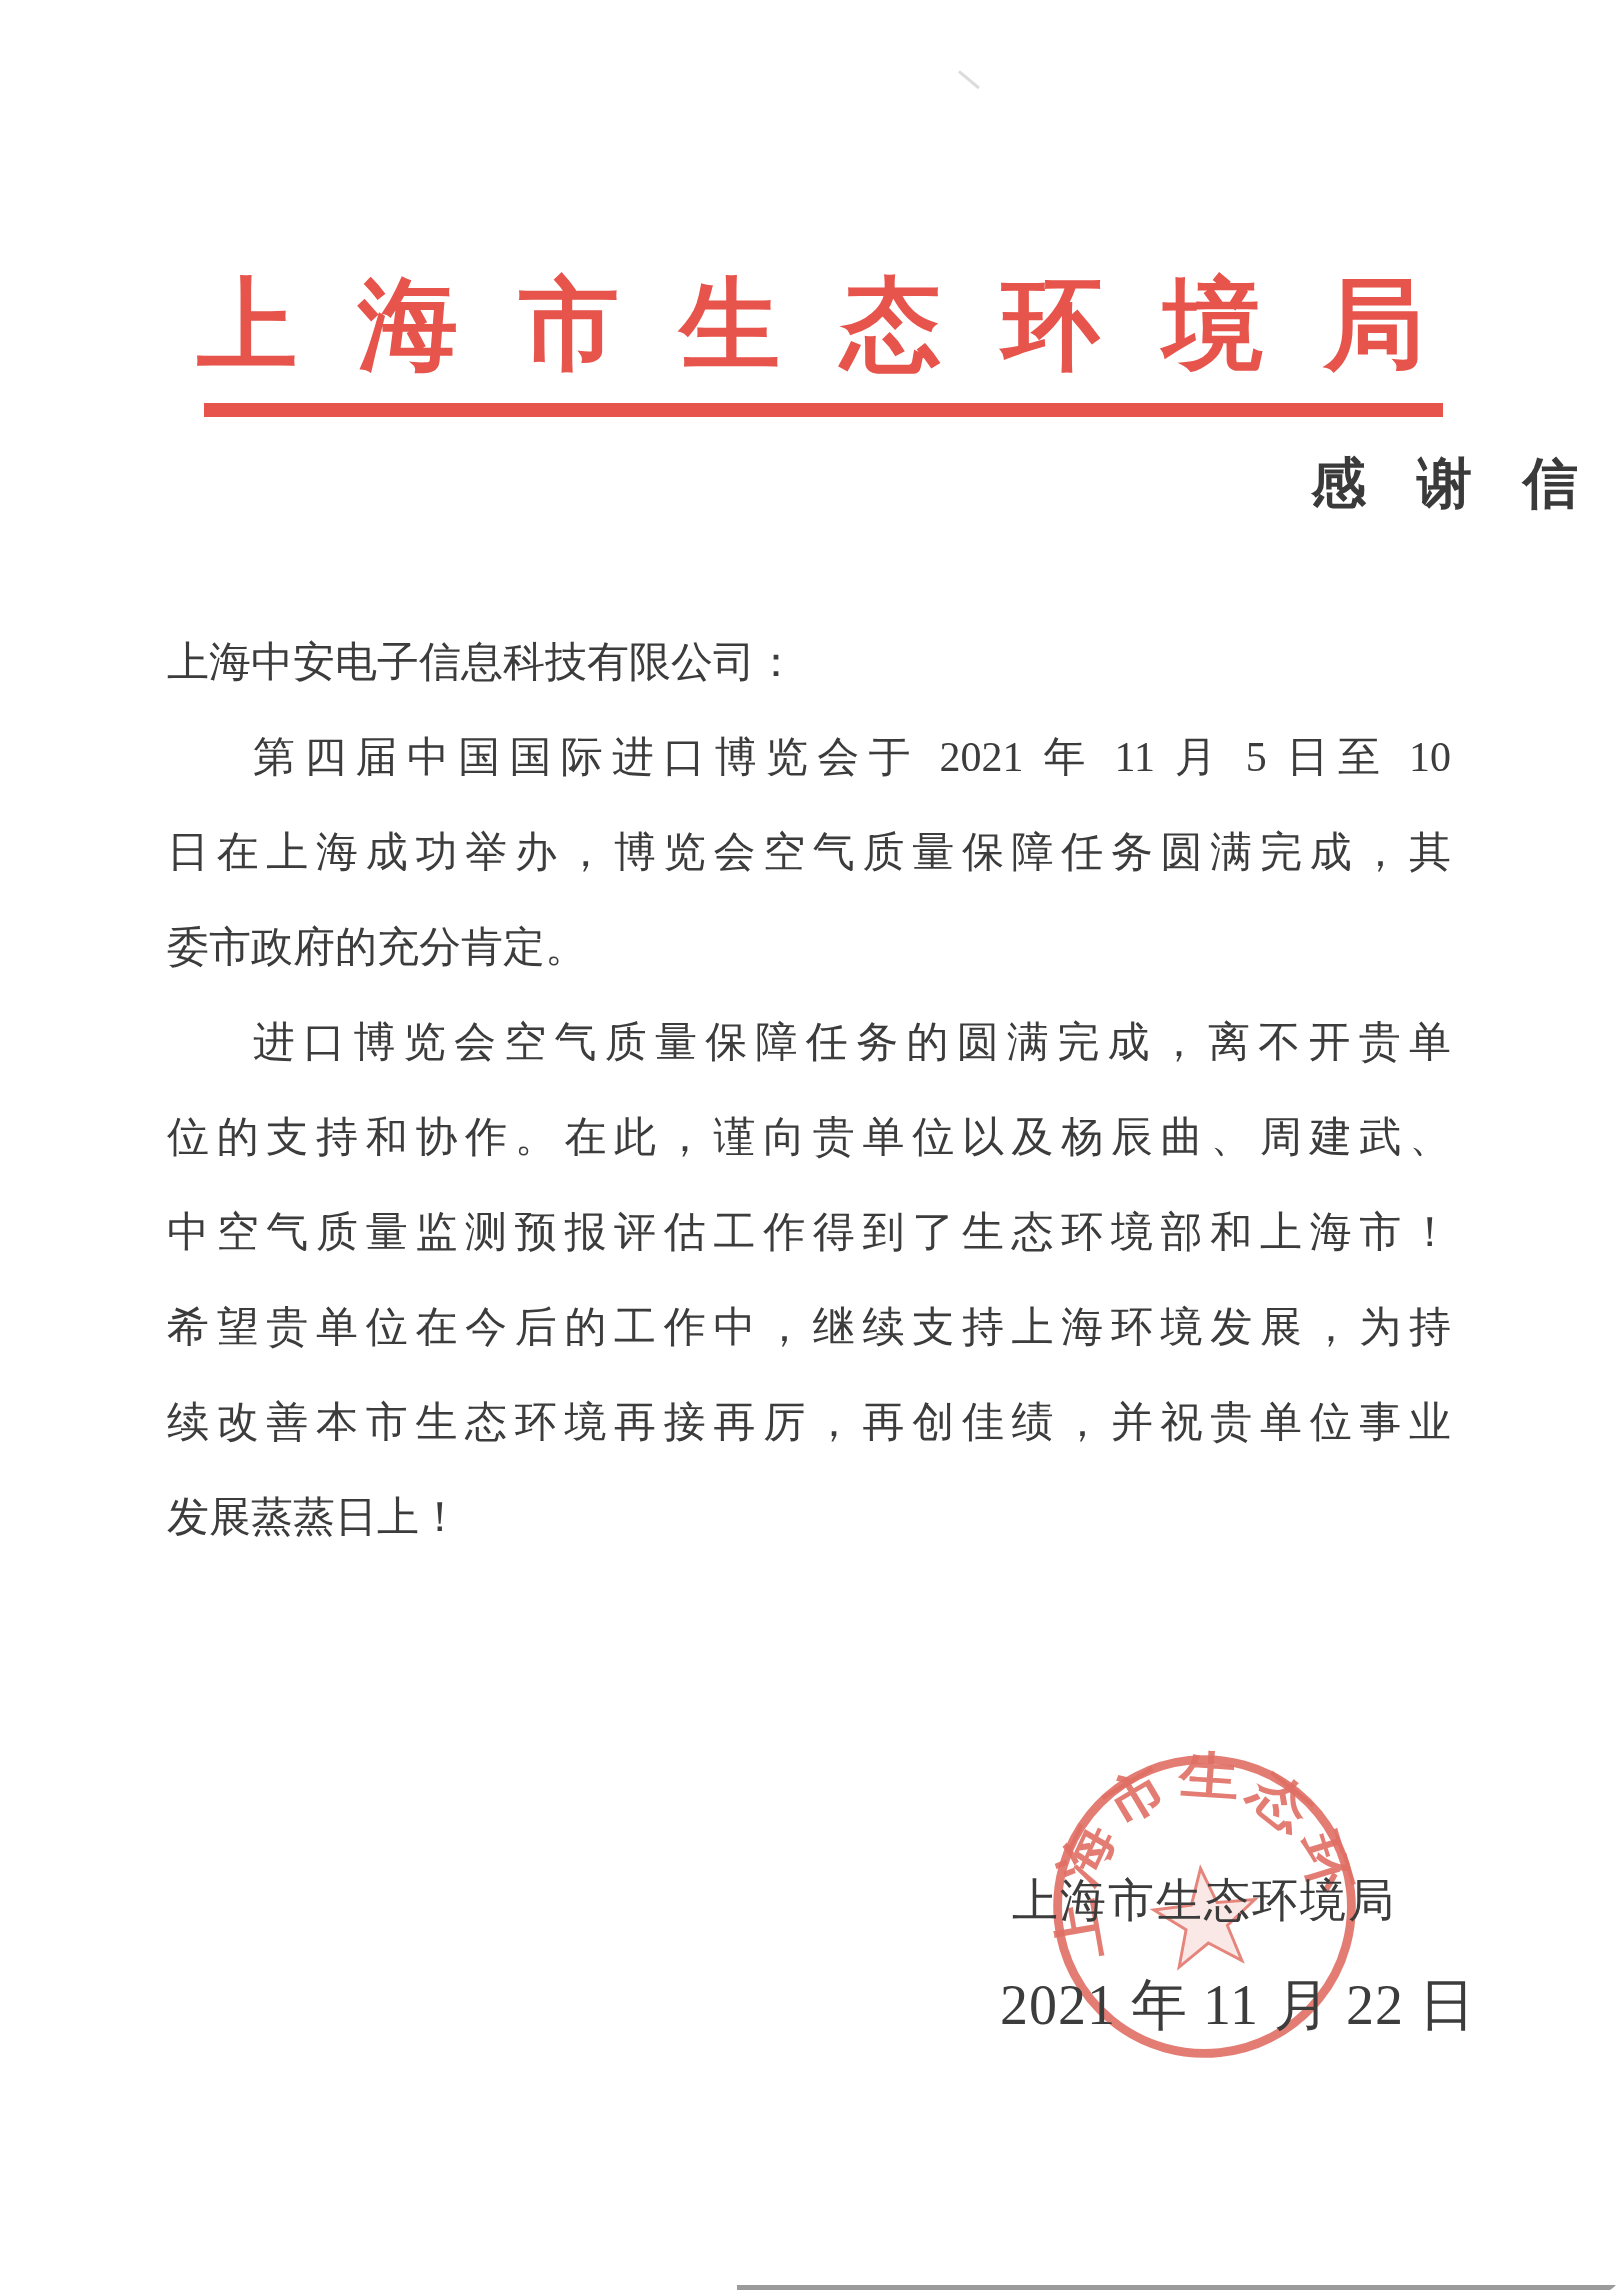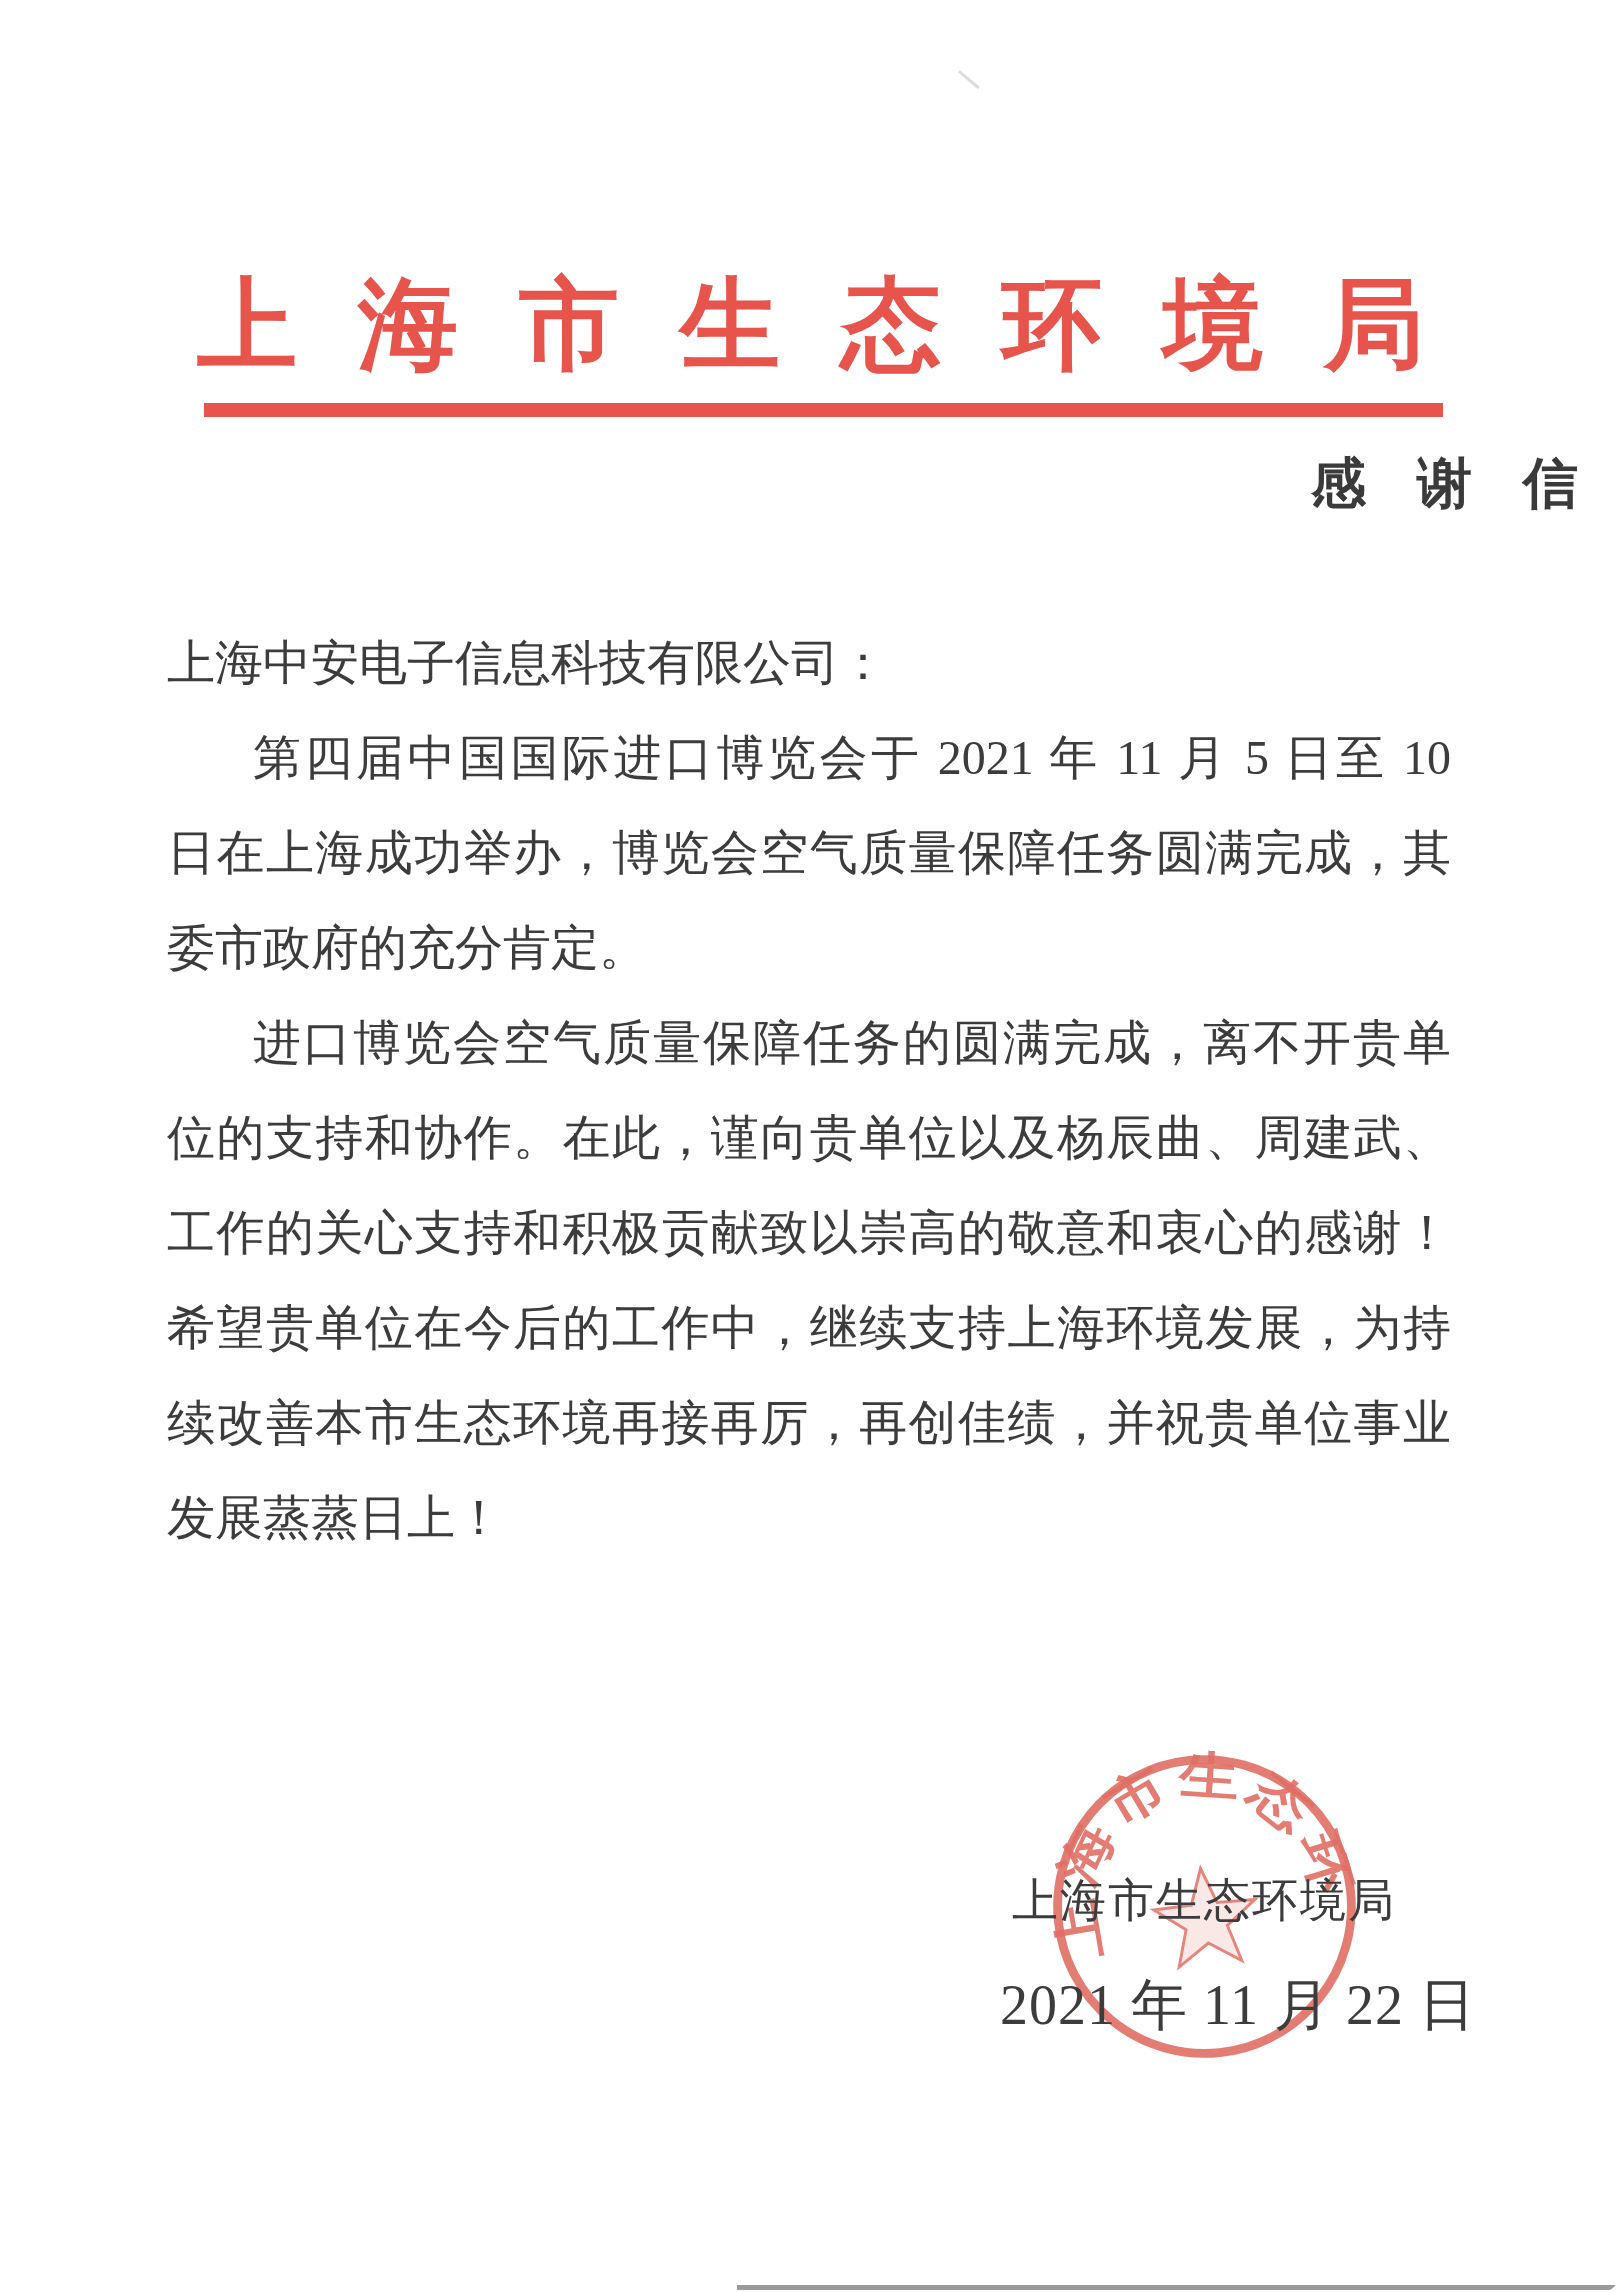--- a/index.html
+++ b/index.html
@@ -31,21 +31,21 @@
     position:absolute;top:447px;left:8px;width:100%;
     text-align:right;
     font-size:55px;font-weight:bold;
     letter-spacing:51px;text-indent:51px;
     color:#3a3a3a;
     white-space:nowrap;
   }
   
   .body-block{
     position:absolute;top:615px;left:167px;width:1284px;
-    font-size:48px;color:#3c3c3c;font-family:Liberation Serif, serif;
+    font-size:42px;color:#3c3c3c;font-family:Liberation Serif, serif;
   }
   .bl{
     height:95px;line-height:95px;
     white-space:nowrap;
   }
   .bl.just{
     white-space:normal;
     text-align:justify;
     text-align-last:justify;
   }
@@ -93,21 +93,21 @@
 
   <div class="doc-title">感谢信</div>
 
   <div class="body-block">
     <div class="bl">上海中安电子信息科技有限公司：</div>
     <div class="bl just indent">第四届中国国际进口博览会于 2021 年 11 月 5 日至 10</div>
     <div class="bl just">日在上海成功举办，博览会空气质量保障任务圆满完成，其</div>
     <div class="bl">委市政府的充分肯定。</div>
     <div class="bl just indent">进口博览会空气质量保障任务的圆满完成，离不开贵单</div>
     <div class="bl just">位的支持和协作。在此，谨向贵单位以及杨辰曲、周建武、</div>
-    <div class="bl just">工作的关心支持和积极贡献致以崇高的敬意和衷心的感谢！</div>
+    <div class="bl just">中空气质量监测预报评估工作得到了生态环境部和上海市！</div>
     <div class="bl just">希望贵单位在今后的工作中，继续支持上海环境发展，为持</div>
     <div class="bl just">续改善本市生态环境再接再厉，再创佳绩，并祝贵单位事业</div>
     <div class="bl">发展蒸蒸日上！</div>
   </div>
 
   <svg class="seal" viewBox="0 0 338 338">
     <circle cx="169" cy="169" r="150" fill="none" stroke-width="9" opacity="0.9" stroke="#dc5b4f"></circle>
     <path id="sealArc" d="M 63.6 207.3 A 113 113 0 1 1 274.4 207.3" fill="none"></path>
     <text font-size="52" font-weight="bold" letter-spacing="6" opacity="0.9" font-family="Liberation Serif, DejaVu Serif, serif" fill="#dc5b4f">
       <textPath href="#sealArc" startOffset="0" textLength="545" lengthAdjust="spacingAndGlyphs">上海市生态环境局</textPath>

